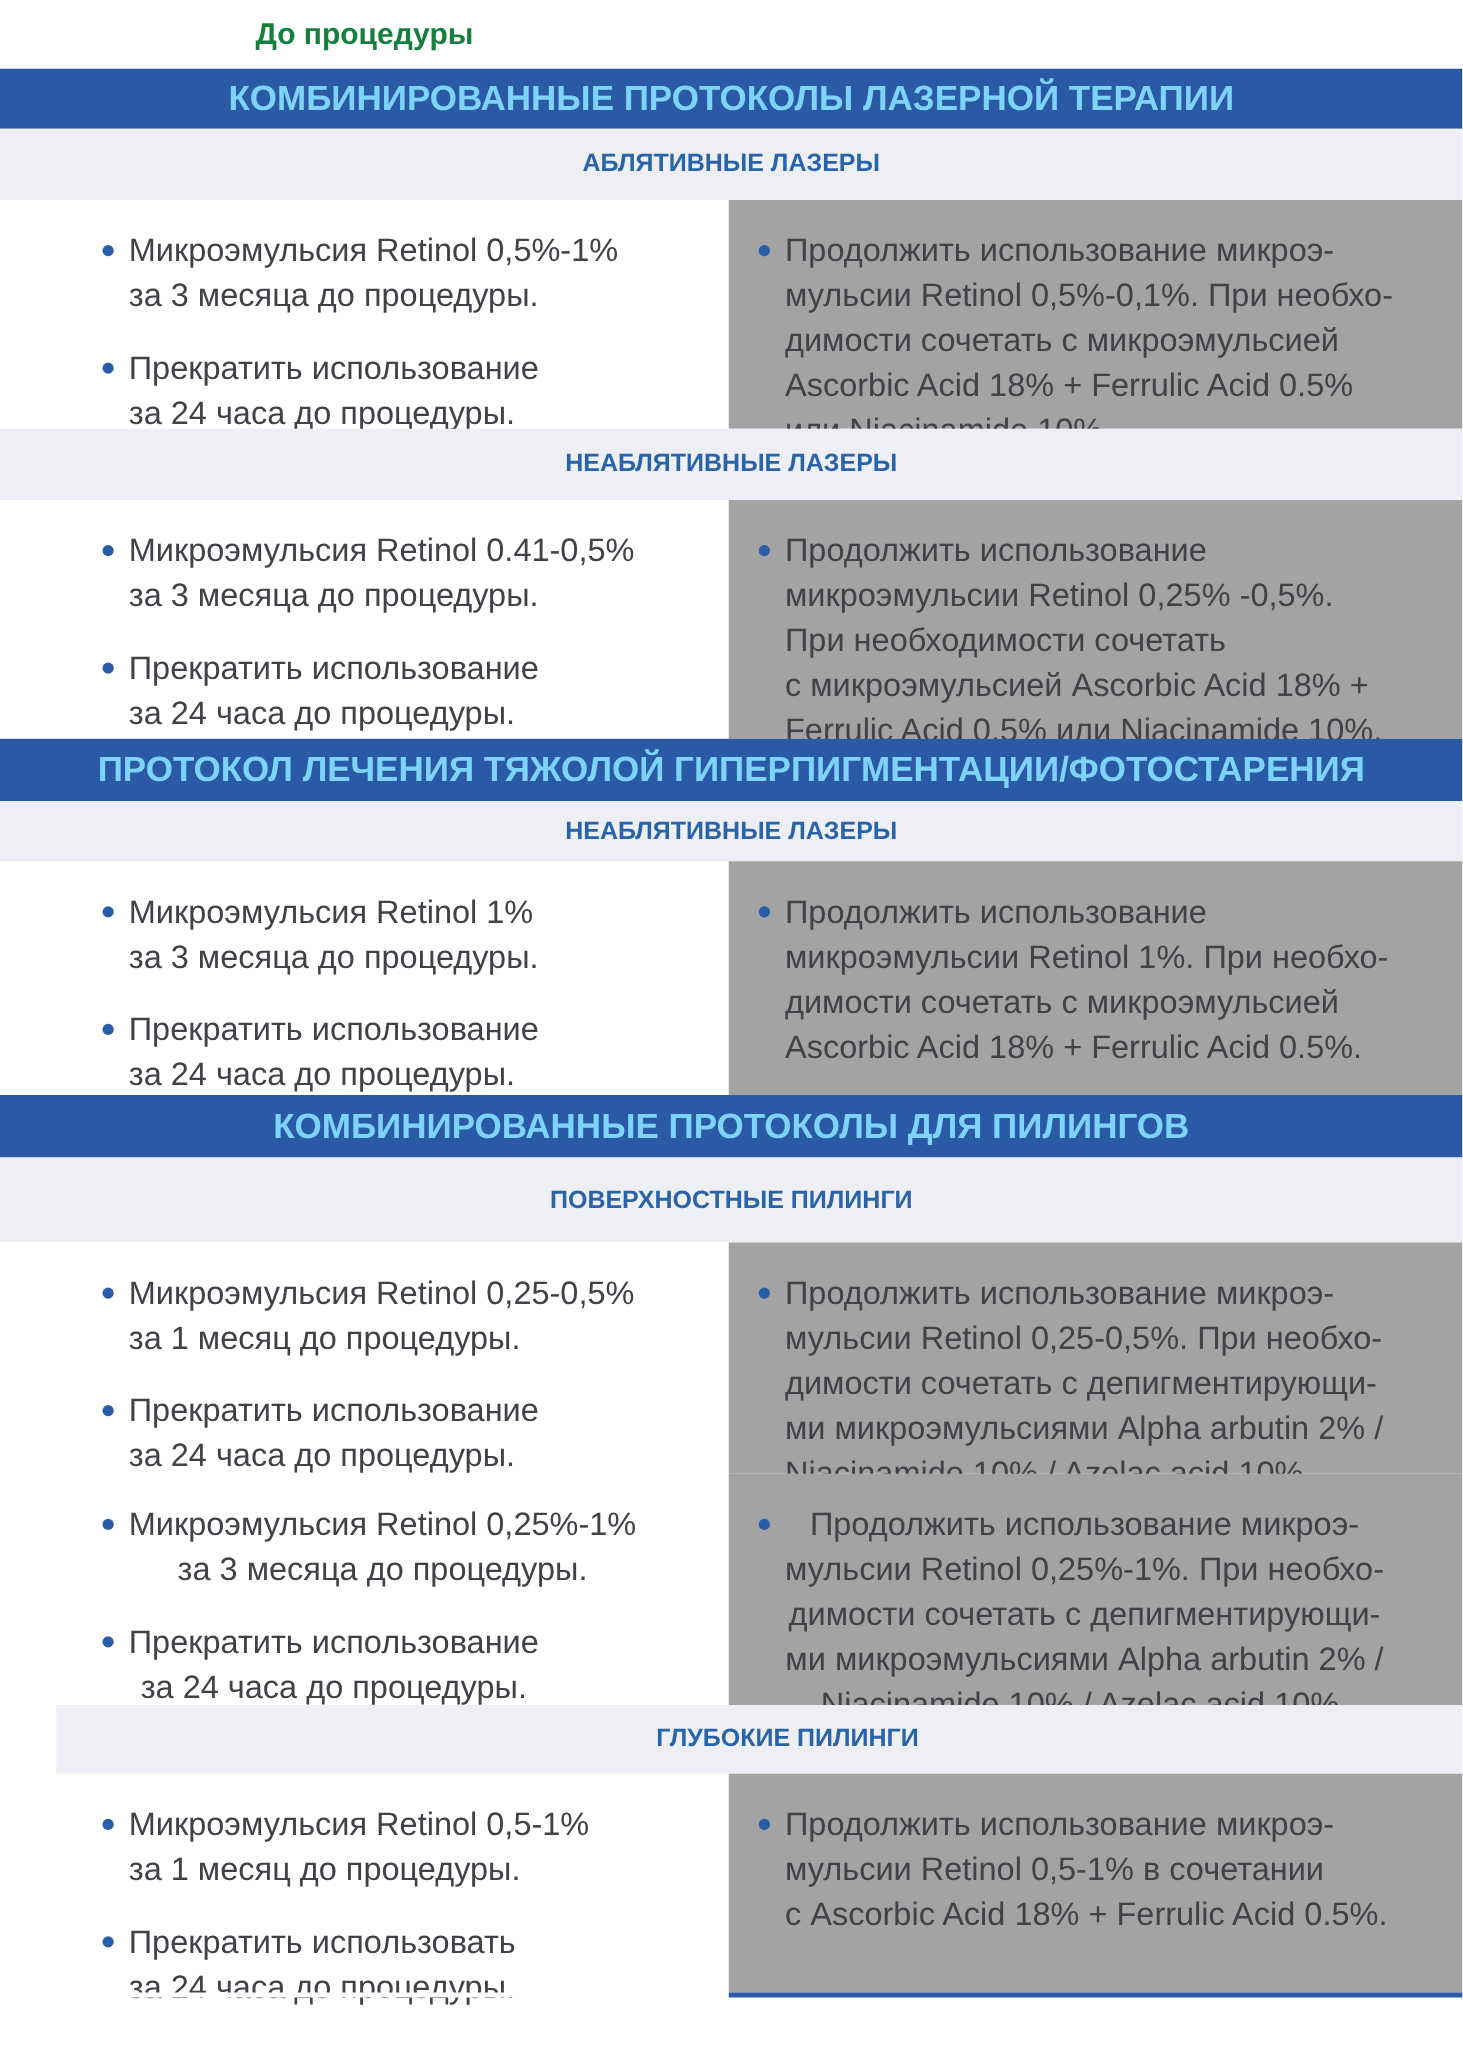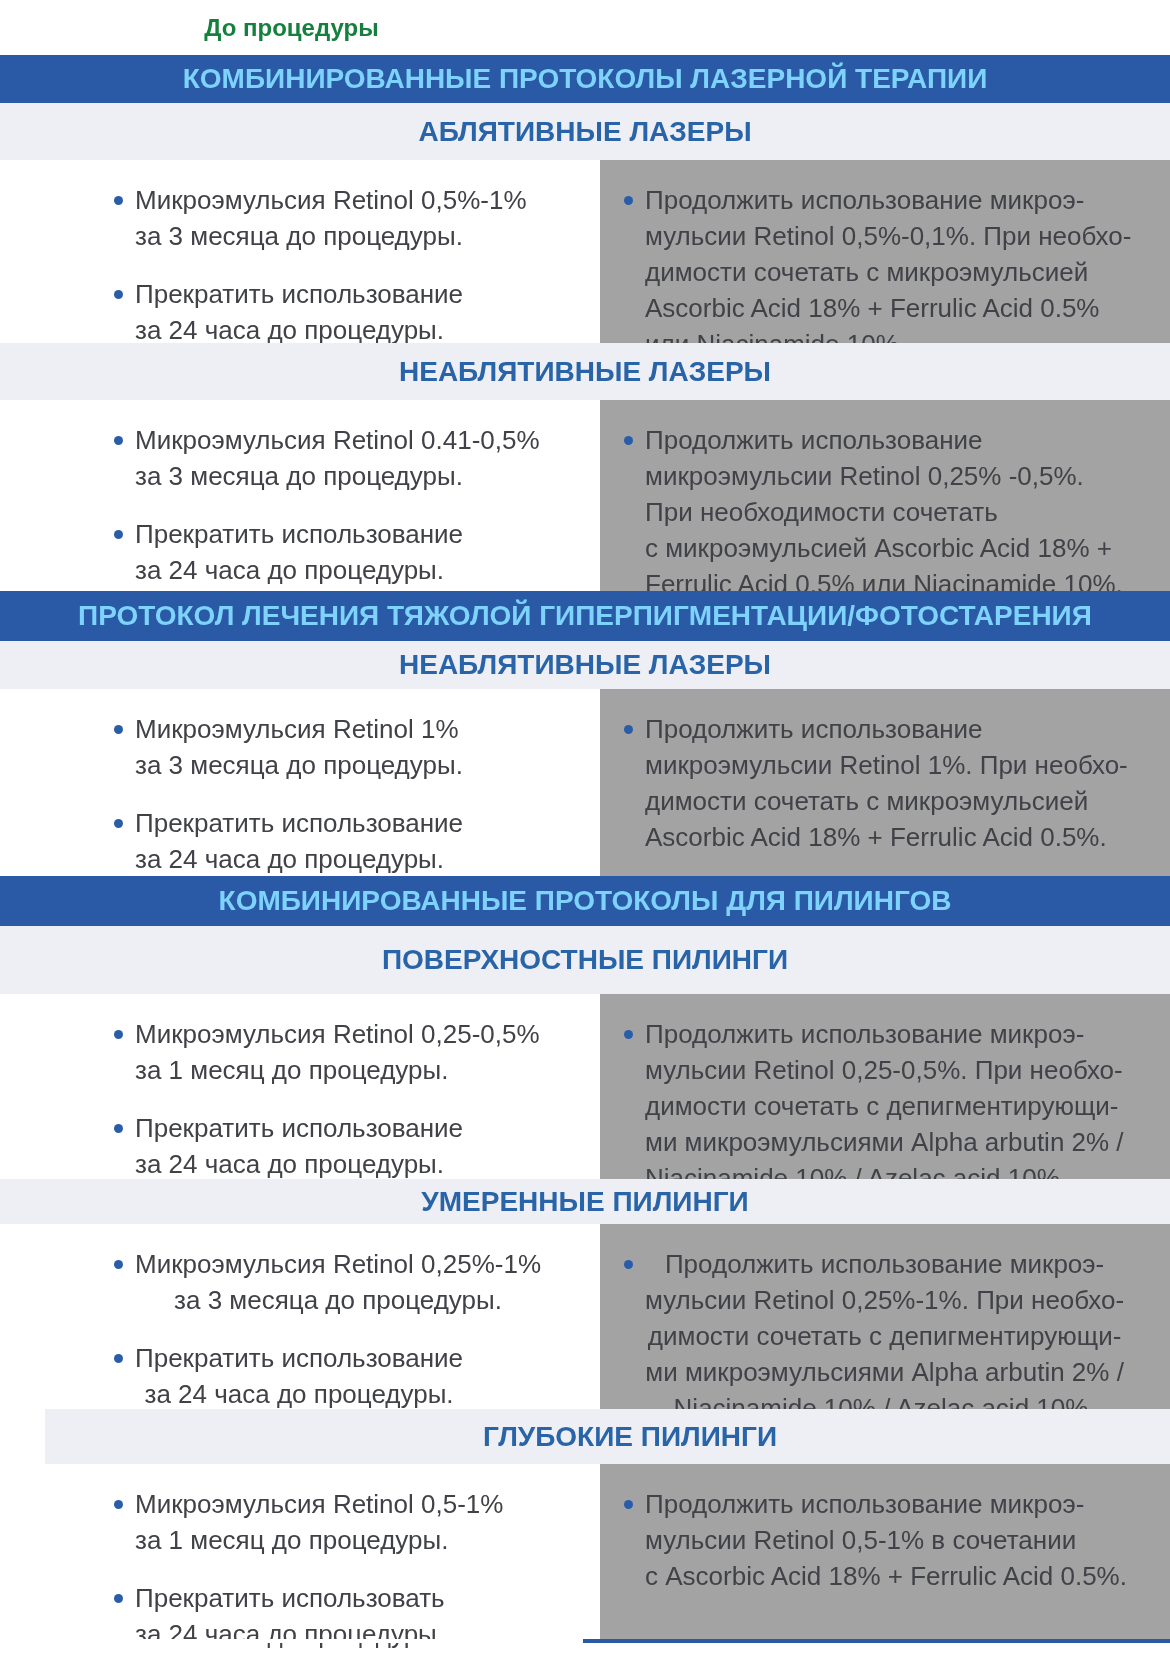--- a/index.html
+++ b/index.html
@@ -26,26 +26,26 @@
   }
   .banner-1 { height:48px; }
   .banner-2 { height:50px; }
   .banner-3 { height:50px; }
 
   
   .title-row {
     background:#edeff4; width:100%;
     display:flex; align-items:center; justify-content:center;
   }
-  .title-row span { color:#2a64a8; font-weight:bold; font-size:28px; }
+  .title-row span { color:#2a64a8; font-weight:bold; font-size:20px; }
   .t-1 { height:57px; } .t-2 { height:57px; } .t-3 { height:48px; }
   .t-4 { height:68px; } .t-5 { height:45px; } .t-6 { height:55px;margin-left:45px; }
 
   
-  .content-row { display:flex; width:100%;padding-left:32px; }
+  .content-row { display:flex; width:100%; }
   .c-1 { height:183px; } .c-2 { height:191px; } .c-3 { height:187px; }
   .c-4 { height:185px; } .c-5 { height:185px;text-align:center; } .c-6 { height:175px; }
   .col { padding-top:22px; }
   .col.before { width:583px; background:#ffffff; padding-left:82px; padding-right:20px; }
   .col.after  { width:587px; background:#a3a3a3; padding-left:24px; padding-right:18px; }
 
   ul.bullets { list-style:none; }
   ul.bullets li { display:flex; margin-bottom:22px; }
   ul.bullets li:last-child { margin-bottom:0; }
   .dot {
@@ -196,23 +196,20 @@
             <span class="btxt">Продолжить использование микроэ-
 мульсии Retinol 0,25-0,5%. При необхо-
 димости сочетать с депигментирующи-
 ми микроэмульсиями Alpha arbutin 2% /
 Niacinamide 10% / Azelac acid 10%.</span>
           </li>
       </ul>
     </div>
   </div>
 
-  <div class="title-row t-5">
-    <span>УМЕРЕННЫЕ ПИЛИНГИ</span>
-  </div>
   <div class="content-row c-5">
     <div class="col before">
       <ul class="bullets">
         <li>
             <span class="dot"></span>
             <span class="btxt">Микроэмульсия Retinol 0,25%-1%
 за 3 месяца до процедуры.</span>
           </li>
         <li>
             <span class="dot"></span>

